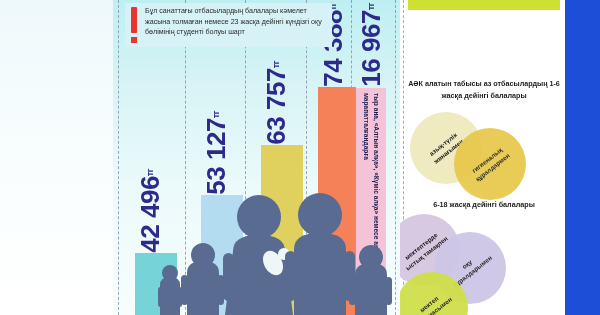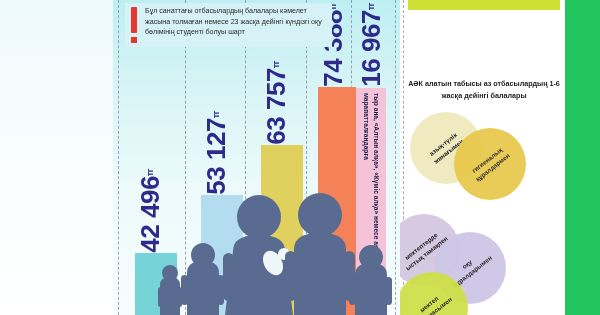--- a/index.html
+++ b/index.html
@@ -47,21 +47,21 @@
     transform-origin:0 0;transform:rotate(90deg) translateY(-30px);
     display:flex;align-items:center;justify-content:flex-start;
     font-size:6.6px;font-weight:bold;color:#1d1d4f;line-height:1.45;
     padding-left:5px;box-sizing:border-box;text-align:left;}
 
   
   .family{position:absolute;left:0;bottom:0;width:287px;height:140px;}
 
   
   .right-panel{position:absolute;left:400px;top:0;width:200px;height:315px;
-    background:#22c55e;overflow:hidden;}
+    background:#1d4ed8;overflow:hidden;}
   .right-inner{position:absolute;left:0;top:0;width:165px;height:315px;
     background:#ffffff;}
   .right-dash{position:absolute;left:3px;top:0;height:315px;border-left:1px dashed #8e97ad;opacity:.8;}
 
   .green-box{position:absolute;left:8px;top:-48px;width:152px;
     background:#cee033;padding:6px 5px 7px 5px;box-sizing:border-box;
     text-align:center;font-size:7.2px;line-height:1.55;color:#1c1c1c;font-weight:bold;}
 
   .cat-title{position:absolute;left:8px;width:152px;text-align:center;
     font-size:7.2px;line-height:1.6;color:#1c1c1c;font-weight:bold;}
@@ -174,20 +174,21 @@
           </div>
         </div>
         <div class="circ" style="left:44px;top:16px;width:72px;height:72px;background:#e8c84a;opacity:.92;">
           <div class="ctxt" style="transform:translate(-50%,-50%) rotate(-38deg);">
             <div>гигиеналық</div>
               <div>құралдармен</div>
           </div>
         </div>
       </div>
 
+      <div class="cat-title" style="top:199px;">6-18 жасқа дейінгі балалары</div>
 
       <div class="venn" style="left:-12px;top:214px;width:170px;height:101px;">
         <div class="circ" style="left:0px;top:0px;width:72px;height:72px;background:#d8c9e2;">
           <div class="ctxt" style="transform:translate(-50%,-50%) rotate(-38deg);">
             <div>мектептерде</div>
               <div>ыстық тамақпен</div>
           </div>
         </div>
         <div class="circ" style="left:46px;top:18px;width:72px;height:72px;background:#cdc6e6;opacity:.95;">
           <div class="ctxt" style="transform:translate(-50%,-50%) rotate(-38deg);">

